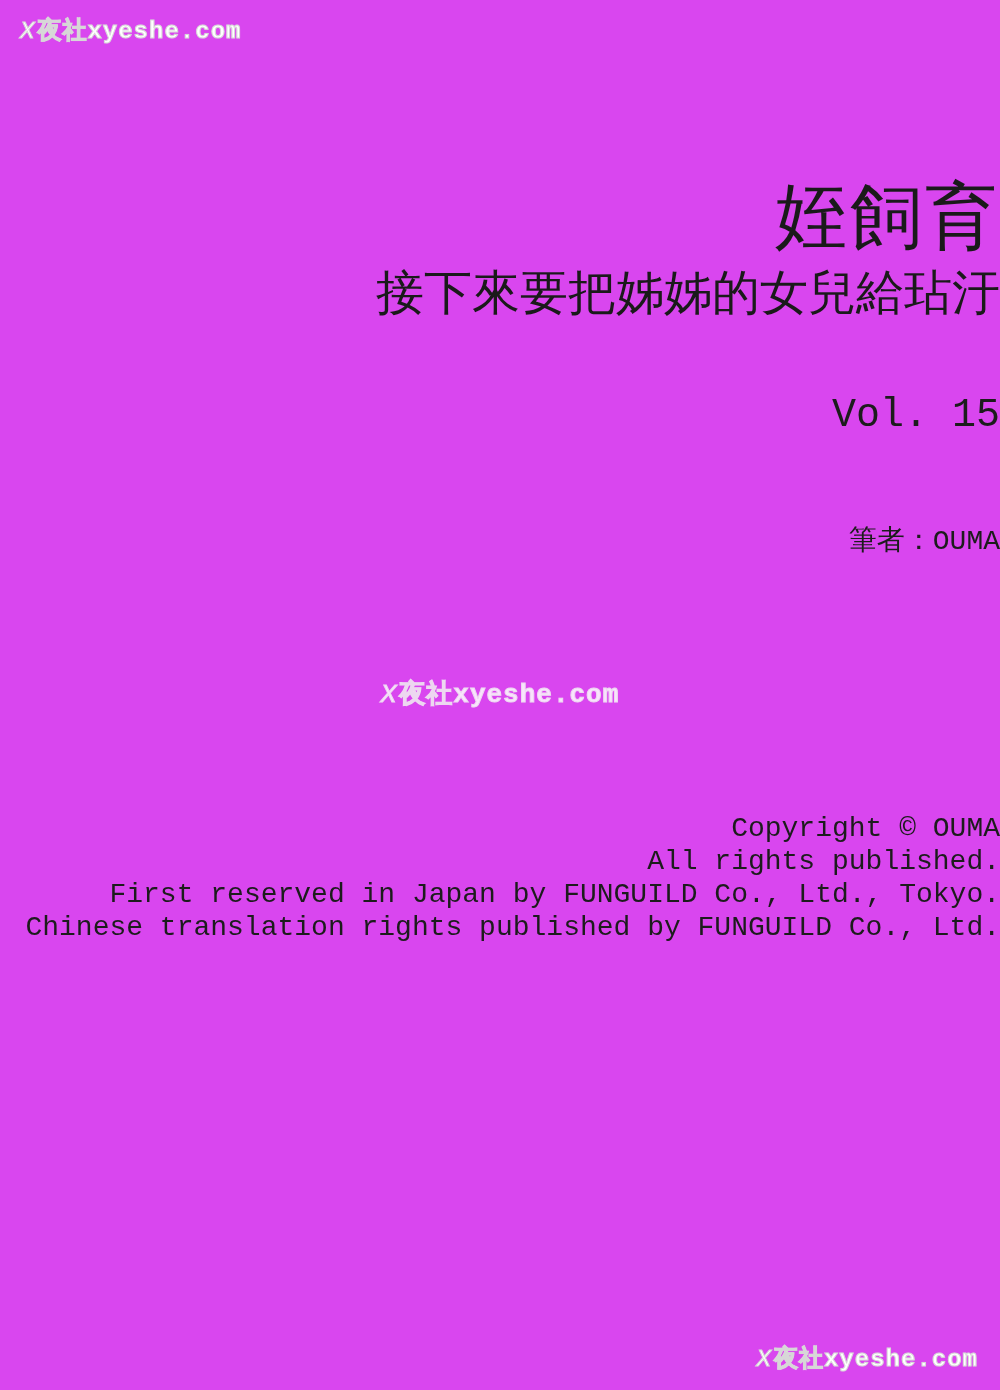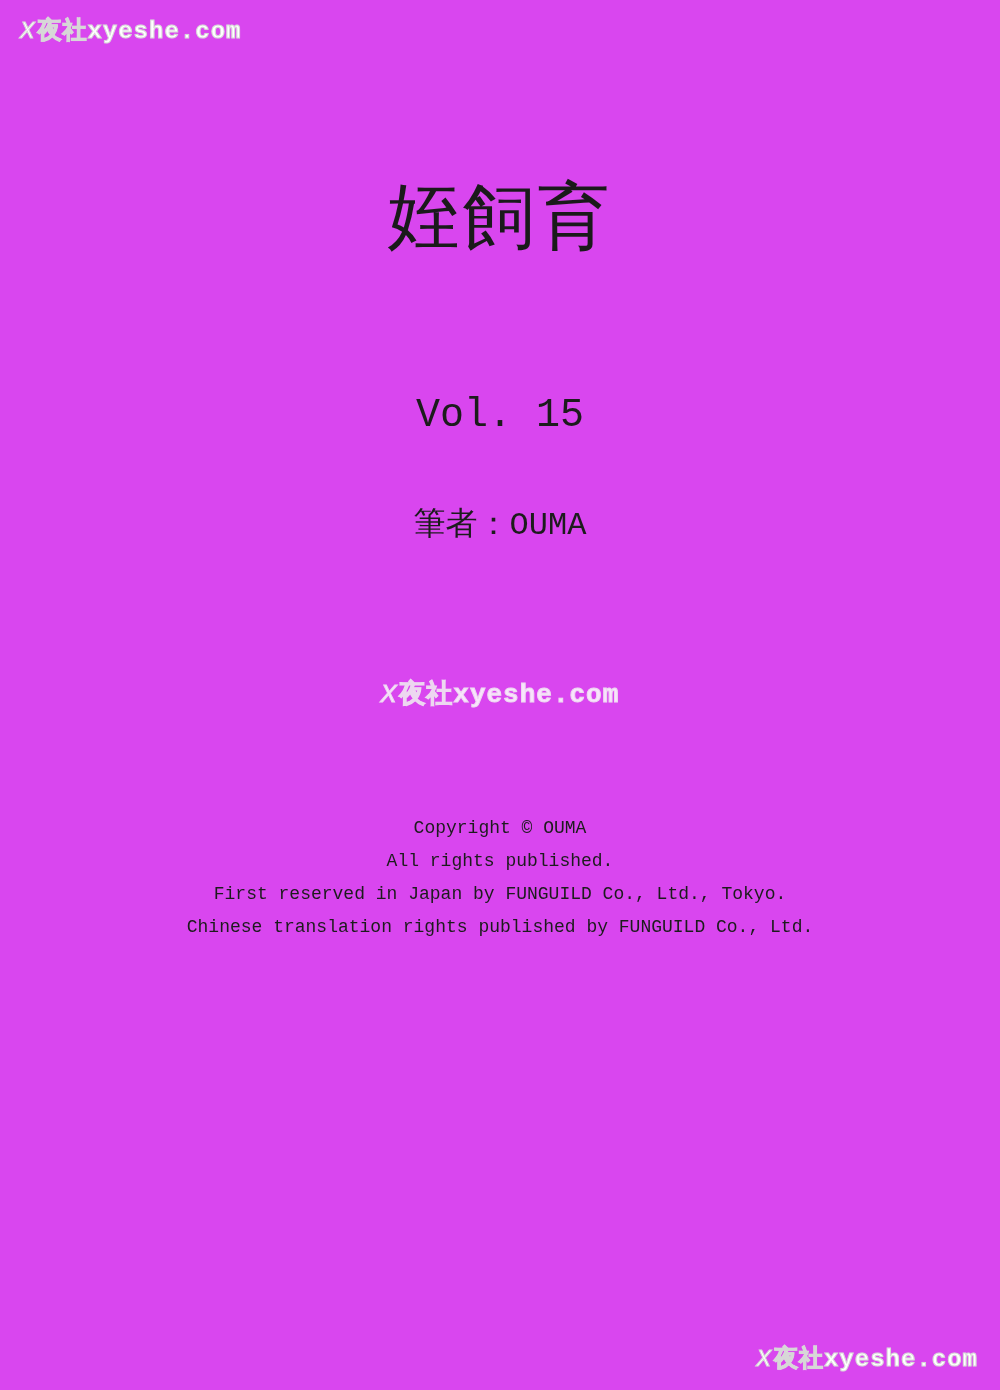--- a/index.html
+++ b/index.html
@@ -13,21 +13,21 @@
     height: 1390px;
     background: #d946ef;
     overflow: hidden;
     font-family: Liberation Mono, monospace;
     color: #191919;
   }
   .centered {
     position: absolute;
     left: 0;
     width: 100%;
-    text-align: center;
+    text-align: right;
     white-space: nowrap;
   }
   .series-title {
     top: 186px;
     font-size: 72px;
     line-height: 1;
     letter-spacing: 3px;
     color: #1a1a1a;
   }
   .subtitle {
@@ -37,28 +37,28 @@
     letter-spacing: 0px;
     color: #1a1a1a;
   }
   .volume {
     top: 396px;
     font-size: 40px;
     line-height: 1;
     color: #1c1c1c;
   }
   .author-line {
-    top: 510px;
-    font-size: 32px;
+    top: 528px;
+    font-size: 28px;
     line-height: 1;
     color: #1c1c1c;
   }
   .copyright-block {
     top: 812px;
-    font-size: 18px;
+    font-size: 28px;
     line-height: 33px;
     color: #1c1c1c;
   }
   .copyright-block div {
     white-space: nowrap;
   }
   .watermark {
     position: absolute;
     font-size: 24px;
     font-weight: bold;
@@ -97,20 +97,21 @@
 <body>
 
 <div class="page">
 
   <div class="watermark watermark-top-left">
     <span class="wm-x">X</span><span>夜社xyeshe.com</span>
   </div>
 
   <div class="centered series-title">姪飼育</div>
 
+  <div class="centered subtitle">接下來要把姊姊的女兒給玷汙</div>
 
   <div class="centered volume">Vol. 15</div>
 
   <div class="centered author-line">筆者：OUMA</div>
 
   <div class="watermark watermark-center-faint">
     <span class="wm-x">X</span><span>夜社xyeshe.com</span>
   </div>
 
   <div class="centered copyright-block">

